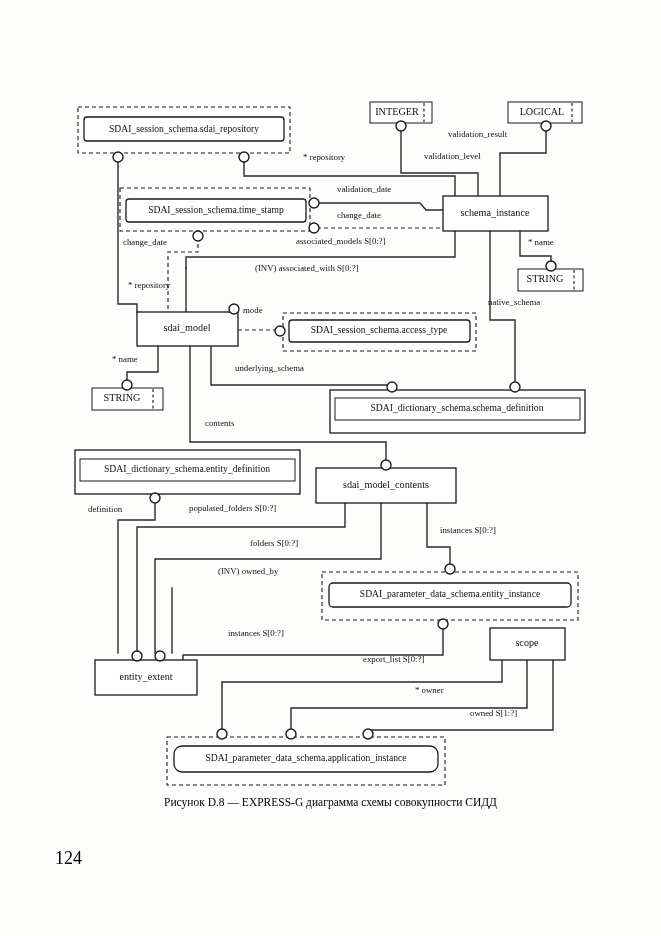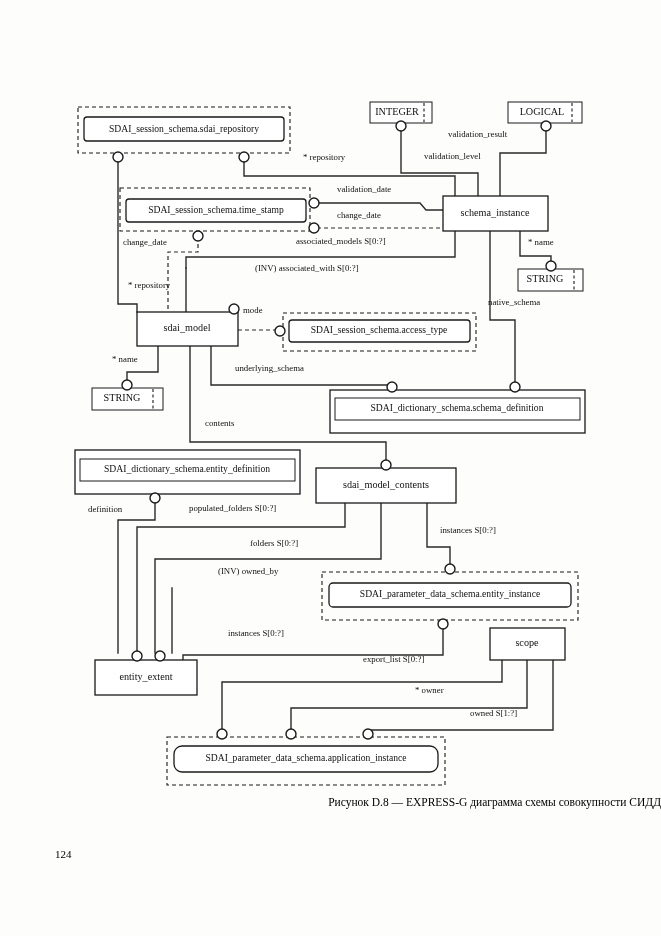--- a/index.html
+++ b/index.html
@@ -29,31 +29,31 @@
     font-weight: bold;
     font-size: 13.5px;
     letter-spacing: 0.3px;
     white-space: nowrap;
   }
   #figure-caption {
     position: absolute;
     left: 0;
     top: 796px;
     width: 661px;
-    text-align: right;
+    text-align: center;
     font-family: "Liberation Serif", "DejaVu Serif", serif;
     font-size: 11.5px;
     white-space: nowrap;
   }
   #page-number {
     position: absolute;
     left: 55px;
     top: 848px;
     font-family: "Liberation Serif", "DejaVu Serif", serif;
-    font-size: 11px;
+    font-size: 18px;
   }
   #diagram {
     position: absolute;
     left: 0;
     top: 0;
   }
   svg text {
     font-family: "Liberation Serif", "DejaVu Serif", serif;
     fill: #101010;
   }

